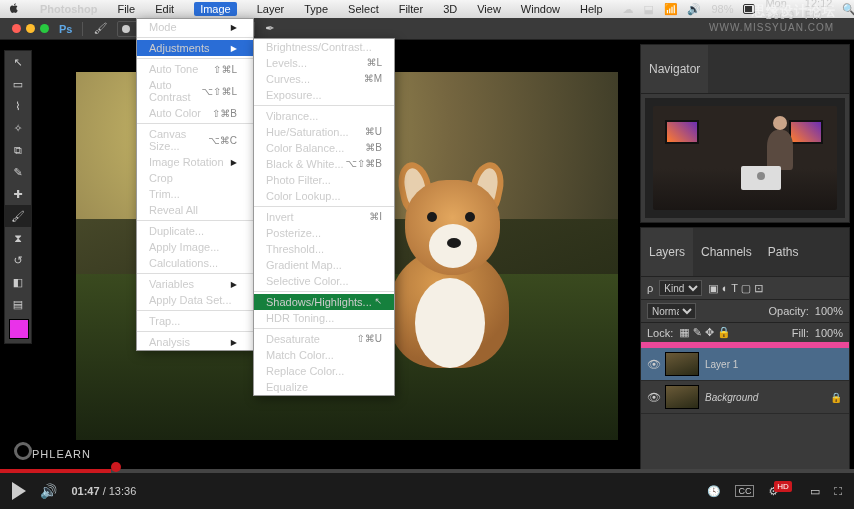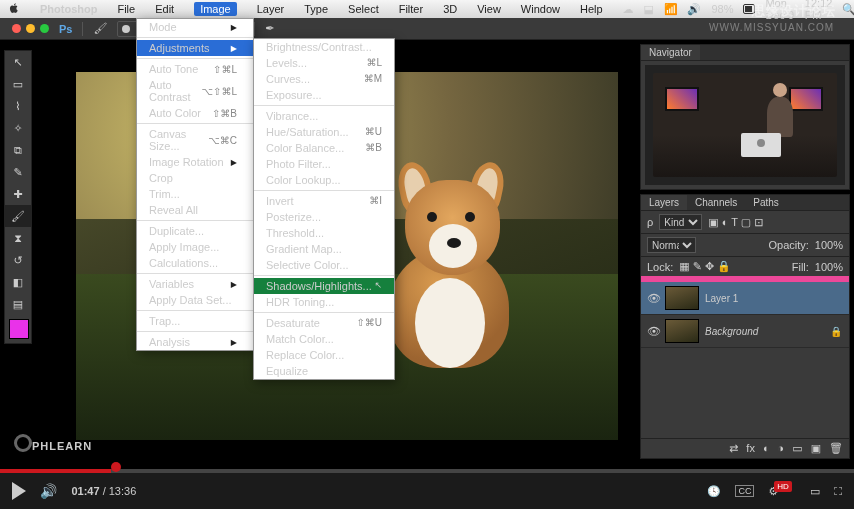--- a/index.html
+++ b/index.html
@@ -40,21 +40,21 @@
 .dropdown .row.hl{background:#2a6dd6;color:#fff}
 .dropdown .row.hl::after{color:#fff}
 .dropdown hr{border:none;border-top:1px solid #ddd;margin:2px 0}
 .submenu{position:absolute;left:253px;top:38px;width:142px;background:#fff;border:1px solid #999;box-shadow:2px 3px 10px rgba(0,0,0,.4);color:#222}
 .submenu .row{padding:2px 12px;display:flex;justify-content:space-between;color:#222}
 .submenu .row.hl{background:#15803d;color:#fff}
 .submenu hr{border:none;border-top:1px solid #ddd;margin:2px 0}
 .panels{position:absolute;right:4px;top:44px;width:210px;display:flex;flex-direction:column;gap:4px}
 .panel{background:#3a3a3a;border:1px solid #222}
 .panel .tabs{display:flex;background:#303030;border-bottom:1px solid #222}
-.panel .tab{padding:2px 8px;color:#ccc;font-size:10px}
+.panel .tab{padding:17px 8px;color:#ccc;font-size:12px}
 .panel .tab.active{background:#3a3a3a}
 .navigator .preview{height:120px;background:#222;margin:4px;position:relative;overflow:hidden}
 .navigator .scene{position:absolute;inset:8px;background:linear-gradient(180deg,#2a2420 60%,#1a1614);border-radius:2px}
 .navigator .tv{position:absolute;width:34px;height:24px;background:linear-gradient(45deg,#ff7b2e,#6b2fb5);border:2px solid #111;top:14px}
 .navigator .tv.t1{left:12px}.navigator .tv.t2{right:14px}
 .navigator .person{position:absolute;left:62%;top:24px;width:26px;height:40px;background:#5a4a40;border-radius:40% 40% 10% 10%}
 .navigator .person::before{content:"";position:absolute;left:6px;top:-14px;width:14px;height:14px;background:#caa488;border-radius:50%}
 .navigator .laptop{position:absolute;left:48%;top:60px;width:40px;height:24px;background:#ddd;border-radius:2px}
 .navigator .laptop::before{content:"";position:absolute;left:50%;top:6px;width:8px;height:8px;background:#888;border-radius:50%;transform:translateX(-50%)}
 .layers .controls{display:flex;gap:6px;align-items:center;padding:3px 6px;border-bottom:1px solid #222;font-size:10px}
@@ -62,21 +62,21 @@
 .layers .row2{display:flex;gap:6px;align-items:center;padding:3px 6px;border-bottom:6px solid #ec4899;font-size:10px}
 .layer{display:flex;align-items:center;gap:6px;padding:4px 6px;border-bottom:1px solid #2a2a2a}
 .layer.sel{background:#4a6a8a}
 .layer .eye{width:12px}
 .layer .thumb{width:34px;height:24px;background:linear-gradient(160deg,#6a5a38,#2a2a16);border:1px solid #000}
 .layer .name{font-size:10px}
 .layer .lock{margin-left:auto;font-size:10px}
 .panel .footer{display:flex;justify-content:flex-end;gap:8px;padding:3px 6px;color:#aaa;font-size:11px;border-top:1px solid #222}
 .watermark{position:absolute;right:18px;top:2px;font-size:13px;color:rgba(255,255,255,.5);font-weight:bold;letter-spacing:1px}
 .watermark2{position:absolute;right:20px;top:22px;font-size:10px;color:rgba(255,255,255,.35);letter-spacing:1px}
-.phlearn{position:absolute;left:14px;bottom:54px;font-size:20px;font-weight:bold;color:rgba(255,255,255,.4);letter-spacing:1px}
+.phlearn{position:absolute;left:14px;bottom:46px;font-size:20px;font-weight:normal;color:rgba(255,255,255,.4);letter-spacing:1px}
 .phlearn .circ{display:inline-block;width:18px;height:18px;border:3px solid rgba(255,255,255,.4);border-radius:50%;vertical-align:-2px}
 .yt{position:absolute;left:0;right:0;bottom:0;height:36px;background:#1b1b1b;display:flex;align-items:center;padding:0 12px;gap:14px}
 .yt .progress-outer{position:absolute;left:0;right:0;top:-4px;height:4px;background:#444}
 .yt .progress-inner{height:100%;background:#cc181e;width:13%}
 .yt .progress-dot{position:absolute;left:13%;top:-7px;width:10px;height:10px;background:#cc181e;border-radius:50%}
 .yt .play{width:0;height:0;border-left:14px solid #ccc;border-top:9px solid transparent;border-bottom:9px solid transparent}
 .yt .time{color:#ccc;font-size:11px}
 .yt .right{margin-left:auto;display:flex;gap:14px;align-items:center;color:#ccc}
 .yt .badge{background:#cc181e;color:#fff;font-size:8px;padding:1px 3px;border-radius:2px;position:relative;top:-6px;left:-4px}
 .kbd{font-size:10px;color:#888}
@@ -253,20 +253,24 @@
     </div>
   <div class="row">
       <span>Hue/Saturation...</span>
       <span class="kbd">⌘U</span>
     </div>
   <div class="row">
       <span>Color Balance...</span>
       <span class="kbd">⌘B</span>
     </div>
   <div class="row">
+      <span>Black &amp; White...</span>
+      <span class="kbd">⌥⇧⌘B</span>
+    </div>
+  <div class="row">
       <span>Photo Filter...</span>
     </div>
   <div class="row">
       <span>Color Lookup...</span>
     </div>
   <hr>
   <div class="row">
       <span>Invert</span>
       <span class="kbd">⌘I</span>
     </div>

